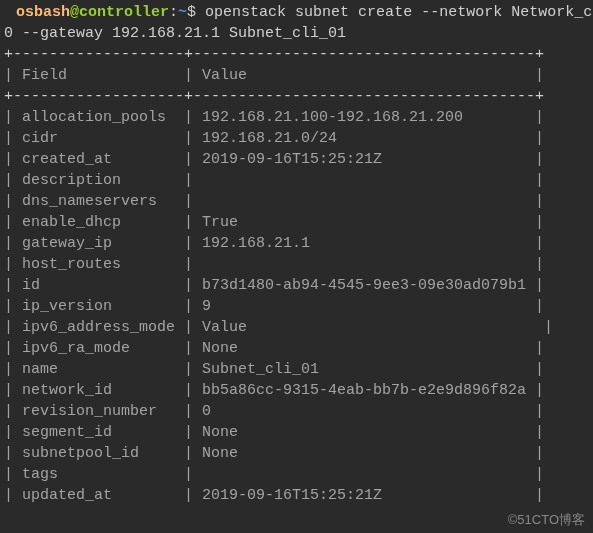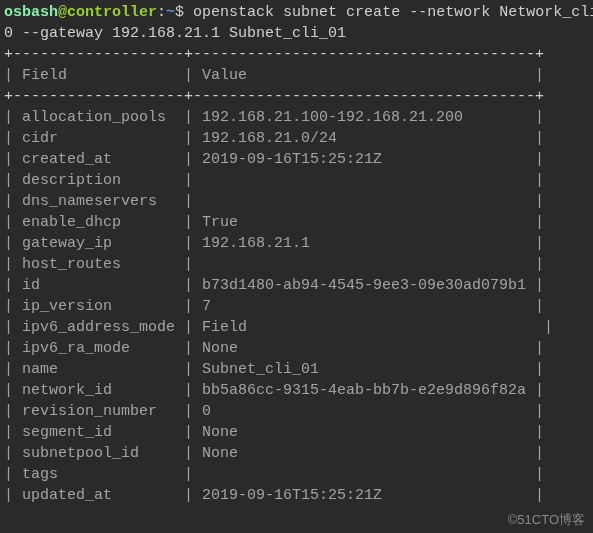--- a/index.html
+++ b/index.html
@@ -8,21 +8,21 @@
       font-family: 'Courier New', monospace;
       font-size: 15px;
       color: #d0d0d0;
       width: 593px;
       height: 533px;
       overflow: hidden;
       line-height: 1.4;
       padding: 2px 4px;
     }
     .prompt-line { white-space: nowrap; }
-    .prompt-user { color: #86efac; font-weight: bold; }
+    .prompt-user { color: #fdba74; font-weight: bold; margin-left: 12px; }
     .prompt-at { color: #9acd32; font-weight: bold; }
     .prompt-host { color: #9acd32; font-weight: bold; text-align: center; }
     .prompt-colon { color: #d0d0d0; }
     .prompt-path { color: #5a8fcc; font-weight: bold; }
     .prompt-dollar { color: #d0d0d0; }
     .cmd { color: #d0d0d0; }
     .table-border { color: #d0d0d0; white-space: pre; }
     .table-row { white-space: pre; color: #a3a3a3; }
     .watermark {
       position: absolute;
@@ -49,22 +49,22 @@
 <div id="table-body">
     <div class="table-row">| allocation_pools  | 192.168.21.100-192.168.21.200        |</div>
     <div class="table-row">| cidr              | 192.168.21.0/24                      |</div>
     <div class="table-row">| created_at        | 2019-09-16T15:25:21Z                 |</div>
     <div class="table-row">| description       |                                      |</div>
     <div class="table-row">| dns_nameservers   |                                      |</div>
     <div class="table-row">| enable_dhcp       | True                                 |</div>
     <div class="table-row">| gateway_ip        | 192.168.21.1                         |</div>
     <div class="table-row">| host_routes       |                                      |</div>
     <div class="table-row">| id                | b73d1480-ab94-4545-9ee3-09e30ad079b1 |</div>
-    <div class="table-row">| ip_version        | 7                                    |</div>
-    <div class="table-row">| ipv6_address_mode | Field                                 |</div>
+    <div class="table-row">| ip_version        | 9                                    |</div>
+    <div class="table-row">| ipv6_address_mode | Value                                 |</div>
     <div class="table-row">| ipv6_ra_mode      | None                                 |</div>
     <div class="table-row">| name              | Subnet_cli_01                        |</div>
     <div class="table-row">| network_id        | bb5a86cc-9315-4eab-bb7b-e2e9d896f82a |</div>
     <div class="table-row">| revision_number   | 0                                    |</div>
     <div class="table-row">| segment_id        | None                                 |</div>
     <div class="table-row">| subnetpool_id     | None                                 |</div>
     <div class="table-row">| tags              |                                      |</div>
     <div class="table-row">| updated_at        | 2019-09-16T15:25:21Z                 |</div>
   </div>
 

